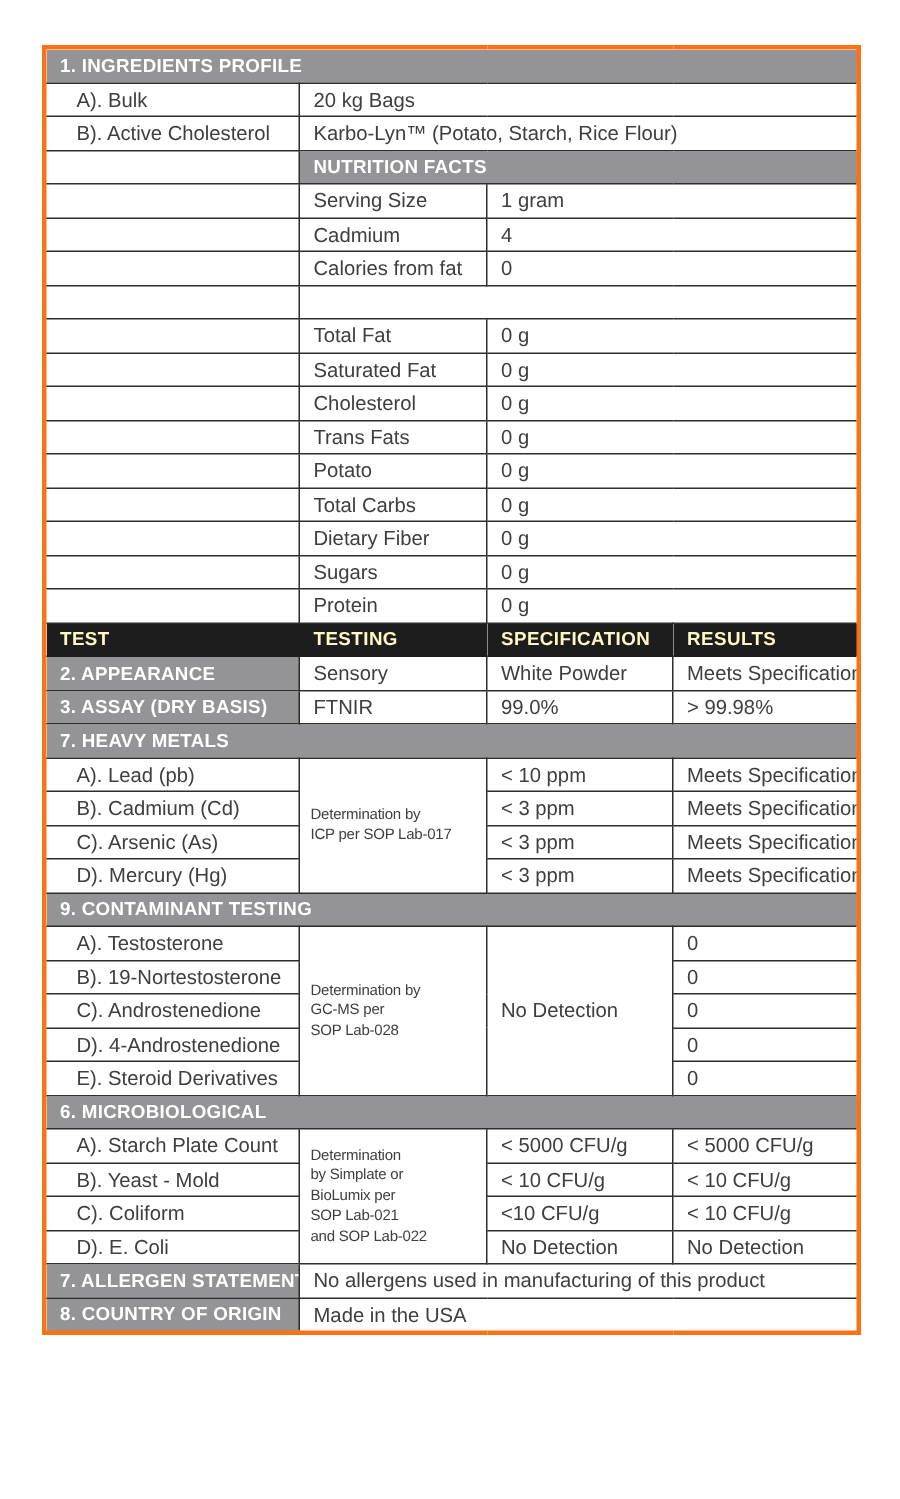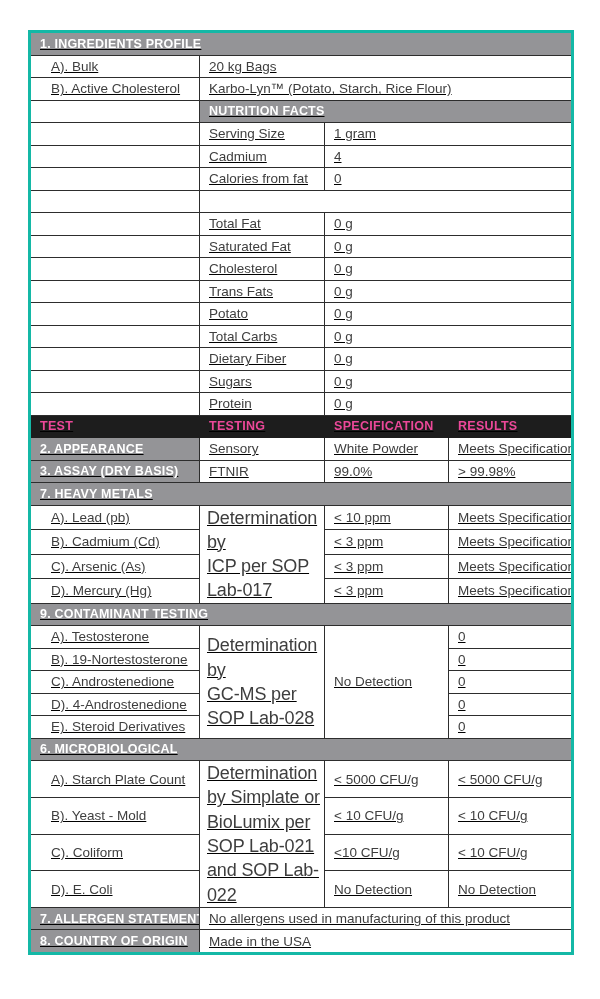--- a/index.html
+++ b/index.html
@@ -9,45 +9,44 @@
     --text:#3e3e3e;
   }
   html,body{margin:0;padding:0;}
   body{
     width:600px;height:999px;background:#ffffff;
     font-family:"Liberation Sans",sans-serif;
   }
   .page{padding:30px 0 0 28px;}
   table{
     border-collapse:collapse;table-layout:fixed;width:543px;
-    border:3px solid #14b8a6;
-    text-decoration:underline;
+    border:3px solid #f97316;
   }
   col.c1{width:170px;}
   col.c2{width:125px;}
   col.c3{width:124px;}
   col.c4{width:124px;}
   td{
     border:1px solid var(--border);
     font-size:13.5px;color:var(--text);
     padding:0 2px 0 9px;height:21.5px;
     white-space:nowrap;overflow:hidden;
     vertical-align:middle;
   }
   td.sec,td.sec1{
     background:var(--gray);color:#ffffff;font-weight:bold;
     font-size:12.5px;letter-spacing:.2px;
   }
   tr.head td{
-    background:var(--black);color:#ec4899;font-weight:bold;
+    background:var(--black);color:#fef9c3;font-weight:bold;
     font-size:12.5px;letter-spacing:.3px;border-color:var(--black);
   }
   td.lbl{padding-left:20px;}
   td.pre{
-    white-space:pre-line;font-size:18px;letter-spacing:-.15px;
+    white-space:pre-line;font-size:10px;letter-spacing:-.15px;
     padding-left:7px;line-height:1.35;
   }
 </style>
 </head>
 <body>
 
 <div class="page">
 <table>
   <colgroup>
         <col class="c1">

